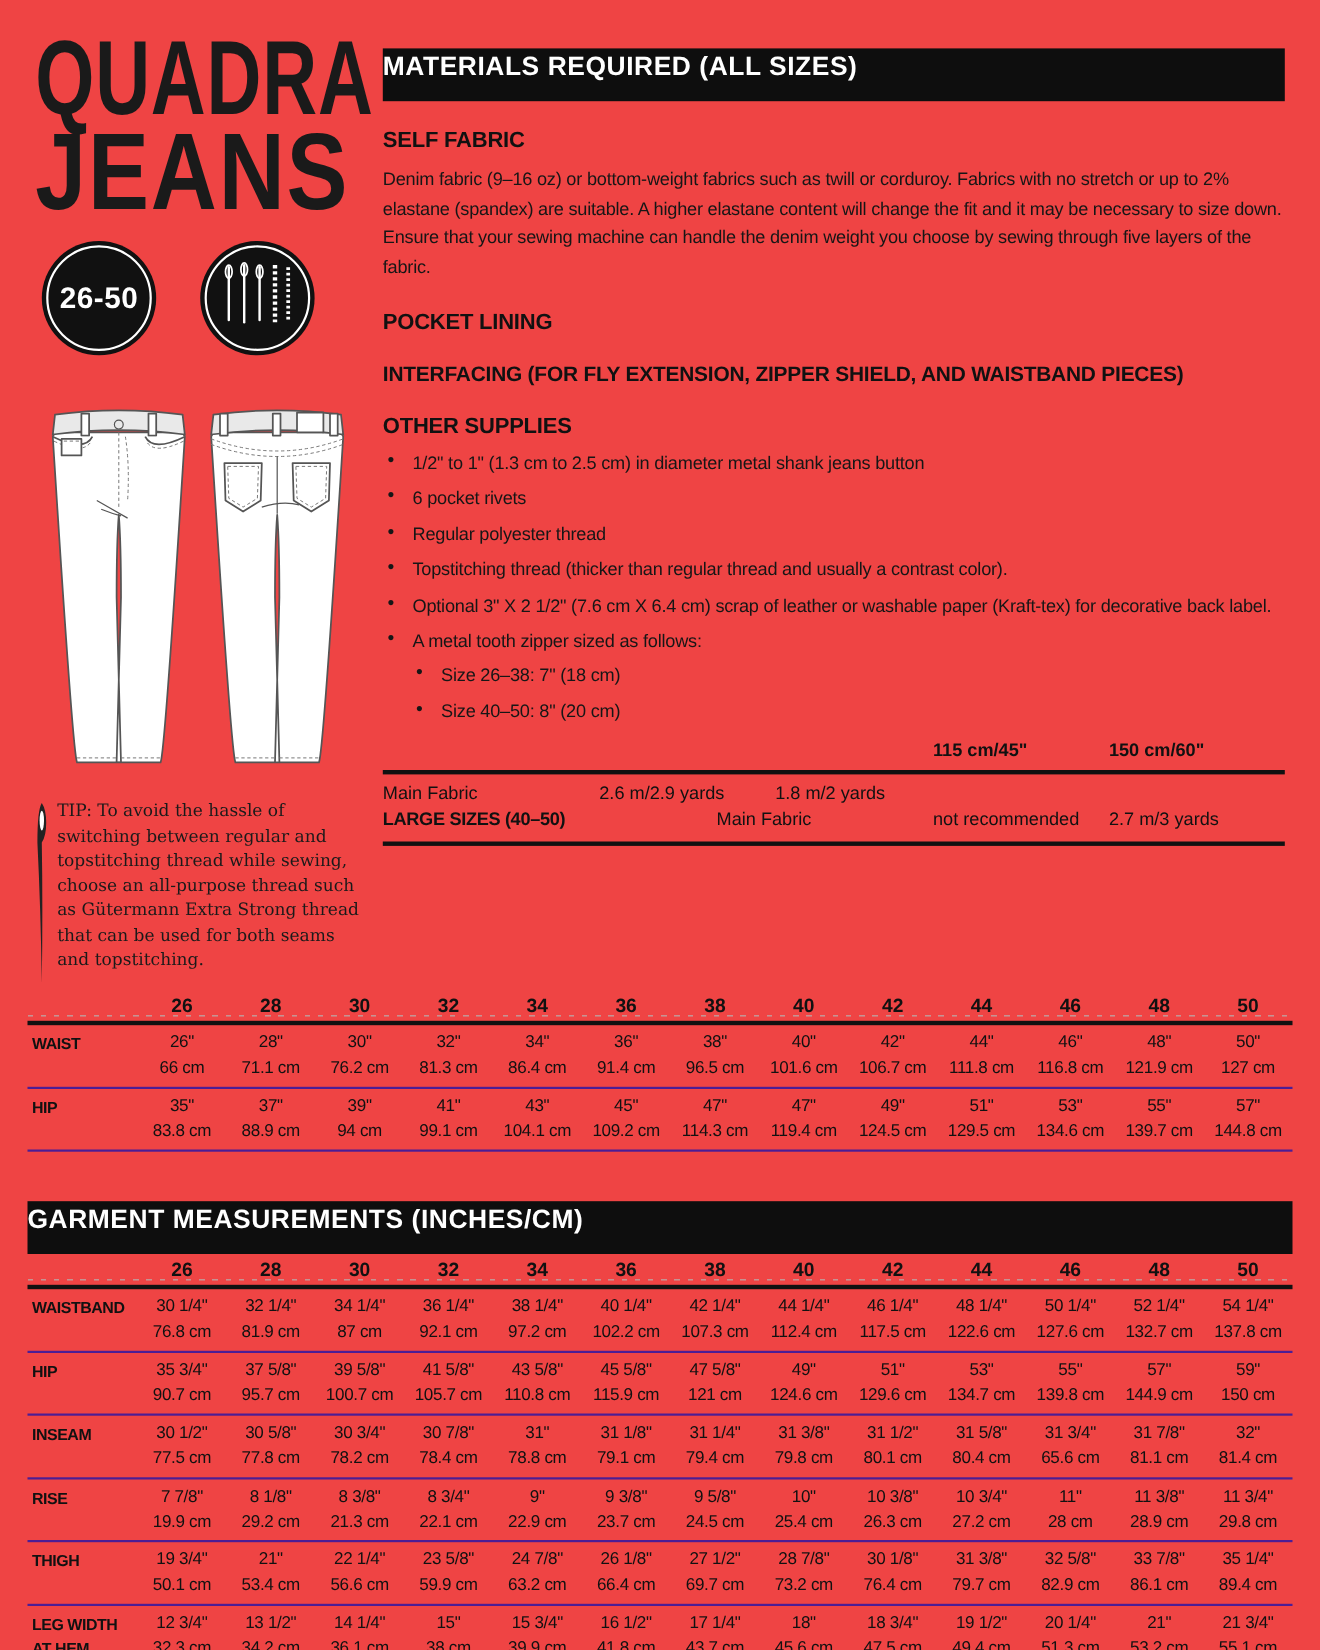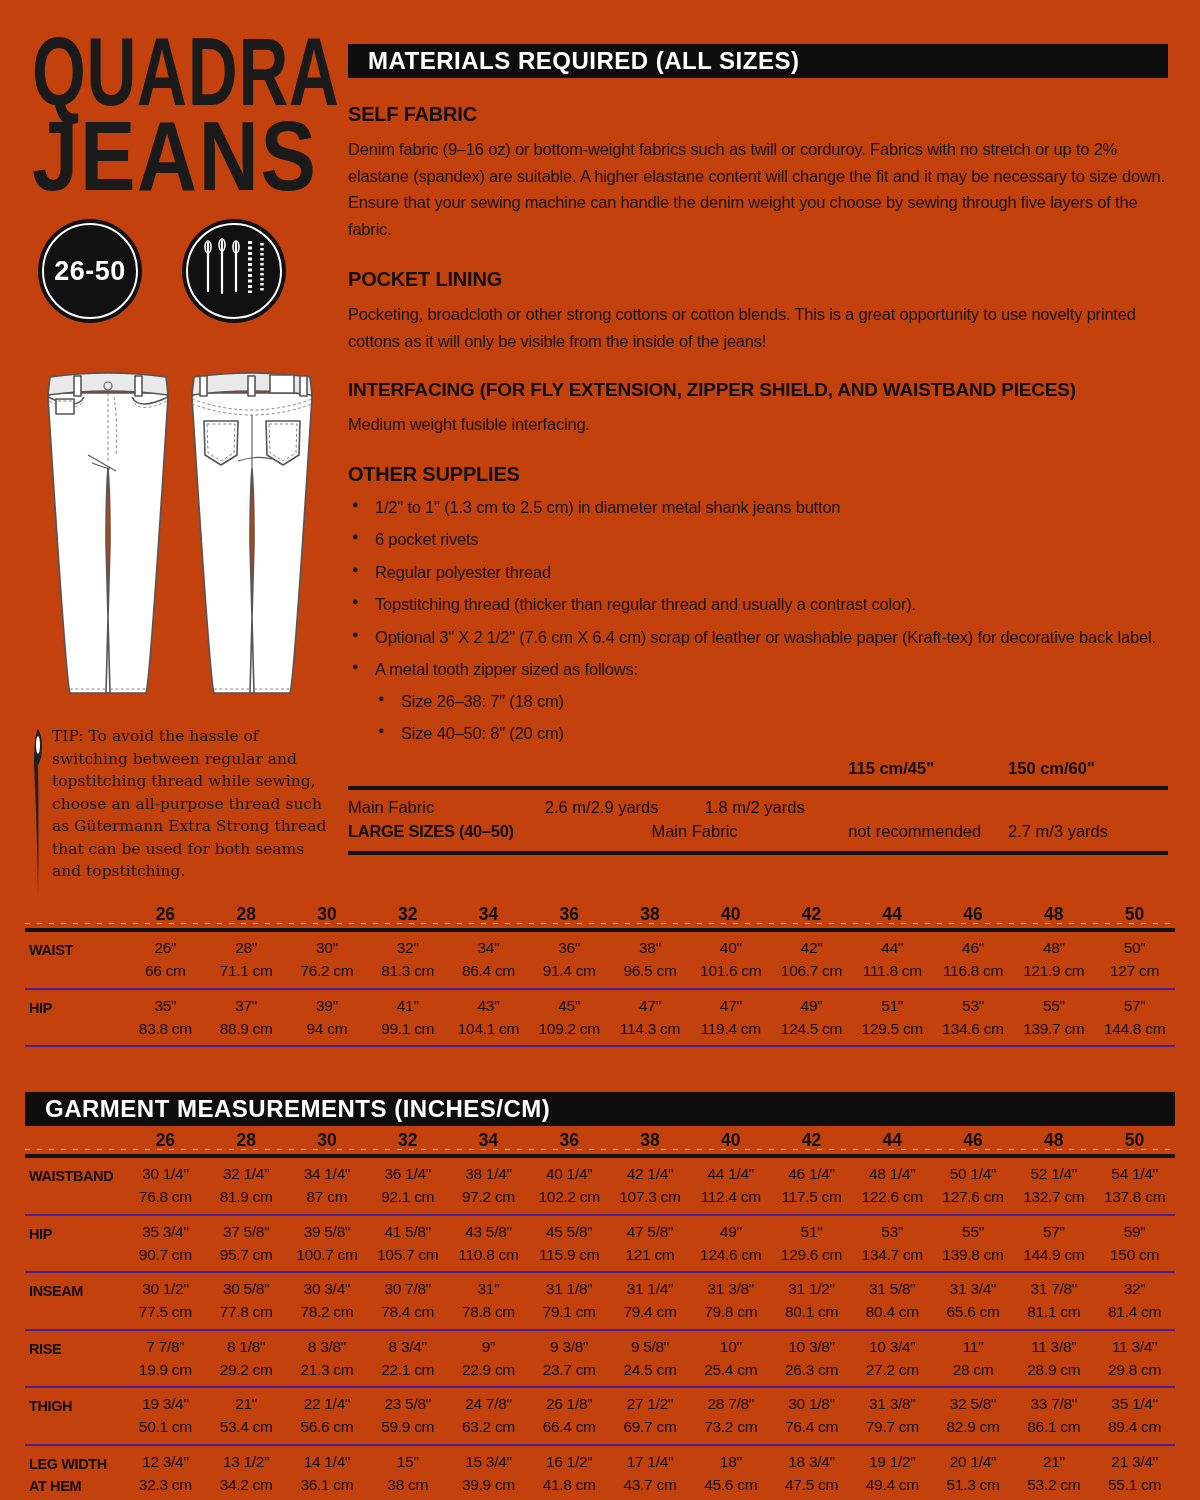--- a/index.html
+++ b/index.html
@@ -1,18 +1,18 @@
 <!DOCTYPE html>
 <html><head>
 <meta charset="utf-8">
 <style>
   * { margin:0; padding:0; box-sizing:border-box; }
   html,body { background:#fff; }
   .page {
-    position:relative; width:1200px; height:1500px; background:#c2410c;
+    position:relative; width:1200px; height:1500px; background:#ef4444;
     font-family:"Liberation Sans", sans-serif; color:#111; overflow:hidden;
   }
 
   
   .left-col { position:absolute; left:32px; top:28px; width:300px; }
   .brand-title { font-weight:700; color:#1a1a1a; }
   .brand-line1 { font-size:96px; line-height:.92; transform:scaleX(.72); transform-origin:left top; letter-spacing:1px; white-space:nowrap; }
   .brand-line2 { font-size:99px; line-height:.92; transform:scaleX(.84); transform-origin:left top; letter-spacing:2px; white-space:nowrap; margin-top:-6px; }
   .badges { display:flex; gap:40px; margin-top:18px; margin-left:6px; }
   .badge { position:relative; width:104px; height:104px; background:#111; border-radius:50%;
@@ -20,21 +20,21 @@
   .badge::after { content:""; position:absolute; inset:4px; border:2px solid #fff; border-radius:50%; }
   .badge-size-text { color:#fff; font-weight:700; font-size:27px; letter-spacing:.5px; }
   .jeans-fig { margin-top:40px; }
   .tip-box { display:flex; margin-top:22px; gap:8px; }
   .tip-needle { flex:0 0 12px; }
   .tip-text { font-family:"DejaVu Serif", serif; font-size:15.5px; line-height:1.45; color:#1a1a1a; width:282px; }
 
   
   .right-col { position:absolute; left:348px; top:44px; width:820px; }
   .black-bar { background:#0e0e0e; color:#fff; font-weight:700; font-size:24px;
-               height:34px; line-height:33px; padding-left:20px; letter-spacing:.5px; white-space:nowrap; }
+               height:48px; line-height:33px; padding-left:0; letter-spacing:.5px; white-space:nowrap; }
   .sec-h { font-weight:700; font-size:20px; letter-spacing:-0.2px; margin-top:25px; margin-bottom:10px; white-space:nowrap; }
   .sec-p { font-size:16.5px; line-height:1.62; letter-spacing:-0.2px; color:#161616; }
   .supplies-list { list-style:none; margin-top:4px; }
   .supplies-list > li { position:relative; padding-left:27px; font-size:16.5px; line-height:1.42; letter-spacing:-0.2px; margin-bottom:9px; color:#161616; }
   .supplies-list > li::before { content:"●"; position:absolute; left:4px; top:1px; font-size:11px; }
   .sub-list { list-style:none; margin-top:8px; }
   .sub-list > li { position:relative; padding-left:26px; margin-bottom:9px; }
   .sub-list > li::before { content:"●"; position:absolute; left:3px; top:1px; font-size:11px; }
 
   
@@ -147,24 +147,22 @@
     </div>
   </div>
 
   <div class="right-col">
     <div class="black-bar">MATERIALS REQUIRED (ALL SIZES)</div>
 
     <div class="sec-h">SELF FABRIC</div>
     <div class="sec-p">Denim fabric (9–16 oz) or bottom-weight fabrics such as twill or corduroy. Fabrics with no stretch or up to 2% elastane (spandex) are suitable. A higher elastane content will change the fit and it may be necessary to size down. Ensure that your sewing machine can handle the denim weight you choose by sewing through five layers of the fabric.</div>
 
     <div class="sec-h">POCKET LINING</div>
-    <div class="sec-p">Pocketing, broadcloth or other strong cottons or cotton blends. This is a great opportunity to use novelty printed cottons as it will only be visible from the inside of the jeans!</div>
 
     <div class="sec-h" style="font-size:19px">INTERFACING (FOR FLY EXTENSION, ZIPPER SHIELD, AND WAISTBAND PIECES)</div>
-    <div class="sec-p">Medium weight fusible interfacing.</div>
 
     <div class="sec-h">OTHER SUPPLIES</div>
     <ul class="supplies-list">
         <li>1/2" to 1" (1.3 cm to 2.5 cm) in diameter metal shank jeans button</li>
         <li>6 pocket rivets</li>
         <li>Regular polyester thread</li>
         <li>Topstitching thread (thicker than regular thread and usually a contrast color).</li>
         <li>Optional 3" X 2 1/2" (7.6 cm X 6.4 cm) scrap of leather or washable paper (Kraft-tex) for decorative back label.</li>
         <li>A metal tooth zipper sized as follows:<ul class="sub-list">
             <li>Size 26–38: 7" (18 cm)</li>

